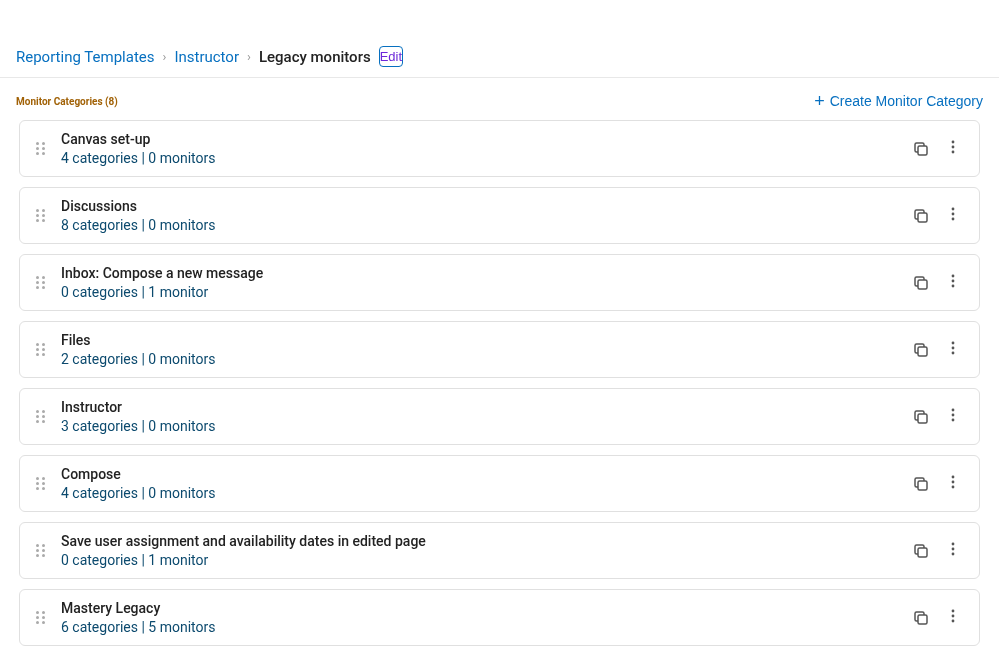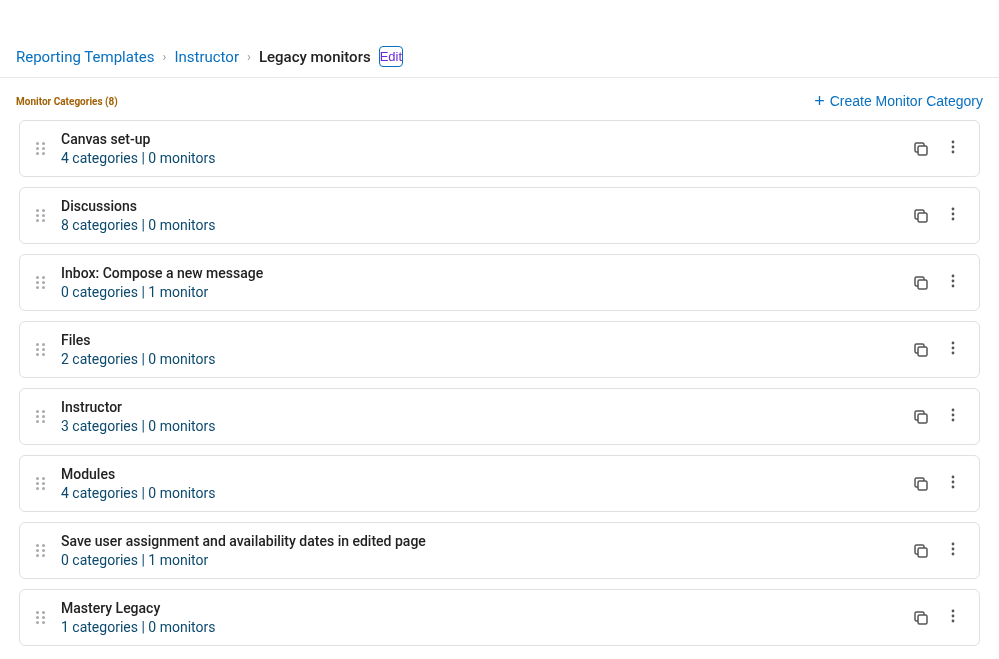--- a/index.html
+++ b/index.html
@@ -369,21 +369,21 @@
         <div class="dot-row">
           <span class="dot"></span>
           <span class="dot"></span>
         </div>
         <div class="dot-row">
           <span class="dot"></span>
           <span class="dot"></span>
         </div>
       </div>
       <div class="item-info">
-        <div class="item-name">Modules</div>
+        <div class="item-name">Compose</div>
         <div class="item-meta">4 categories  |  0 monitors</div>
       </div>
       <div class="item-actions">
         <button class="action-icon-btn" title="Copy">
           <span class="copy-icon">
             <svg viewBox="0 0 16 16" fill="none" stroke="#555" stroke-width="1.5">
               <rect x="5" y="5" width="9" height="9" rx="1.5"></rect>
               <path d="M11 5V3.5A1.5 1.5 0 0 0 9.5 2h-6A1.5 1.5 0 0 0 2 3.5v6A1.5 1.5 0 0 0 3.5 11H5"></path>
             </svg>
           </span>
@@ -448,21 +448,21 @@
           <span class="dot"></span>
           <span class="dot"></span>
         </div>
         <div class="dot-row">
           <span class="dot"></span>
           <span class="dot"></span>
         </div>
       </div>
       <div class="item-info">
         <div class="item-name">Mastery Legacy</div>
-        <div class="item-meta">1 categories  |  0 monitors</div>
+        <div class="item-meta">6 categories  |  5 monitors</div>
       </div>
       <div class="item-actions">
         <button class="action-icon-btn" title="Copy">
           <span class="copy-icon">
             <svg viewBox="0 0 16 16" fill="none" stroke="#555" stroke-width="1.5">
               <rect x="5" y="5" width="9" height="9" rx="1.5"></rect>
               <path d="M11 5V3.5A1.5 1.5 0 0 0 9.5 2h-6A1.5 1.5 0 0 0 2 3.5v6A1.5 1.5 0 0 0 3.5 11H5"></path>
             </svg>
           </span>
         </button>

